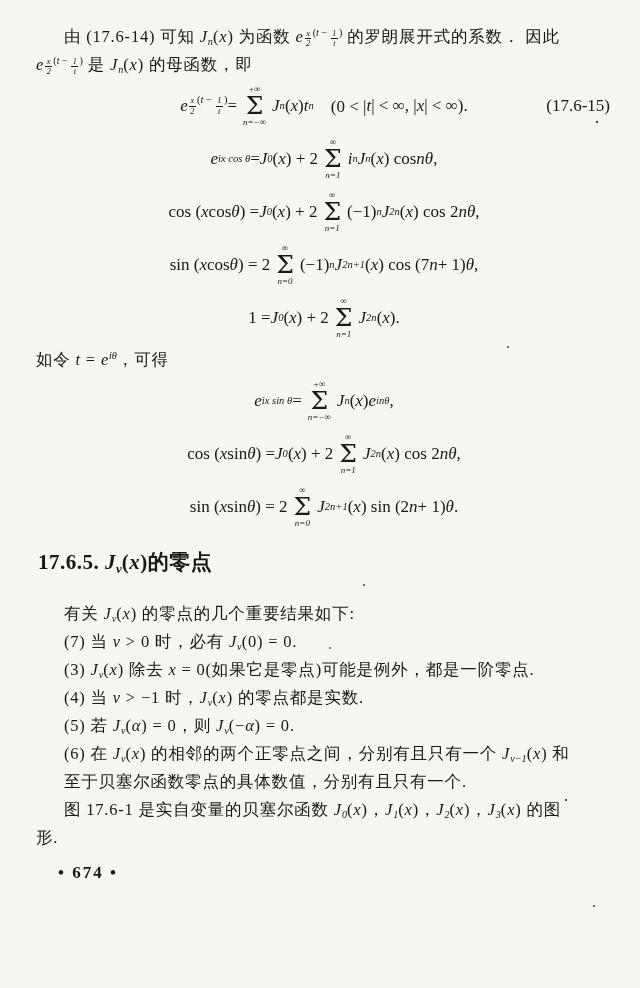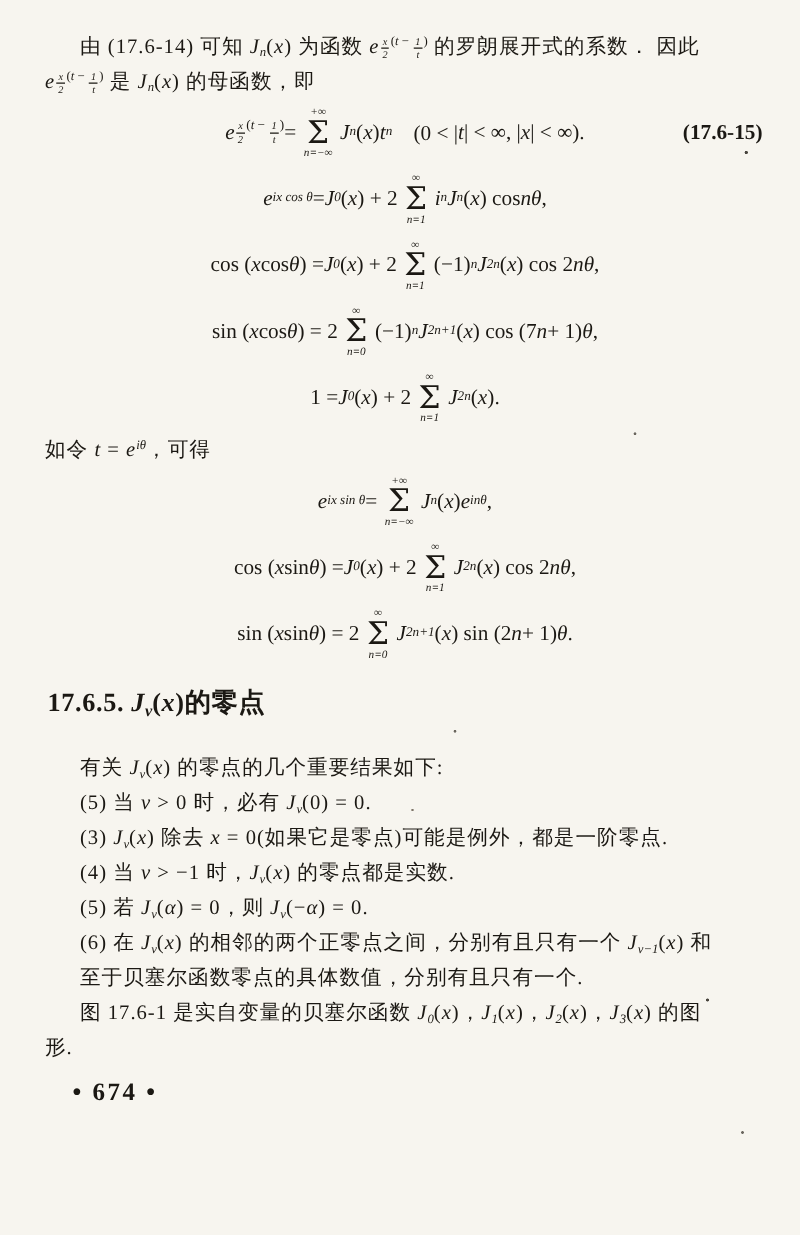--- a/index.html
+++ b/index.html
@@ -23,41 +23,41 @@
   }
   .ind{padding-left:28px;}
   .heading{
     font-size:21px;font-weight:700;letter-spacing:0.5px;
     margin:16px 0 24px 2px;white-space:nowrap;
   }
   .eq{
     position:relative;display:flex;justify-content:center;align-items:center;
     font-size:17px;margin:3px 0;white-space:nowrap;min-height:50px;
   }
-  .eqno{position:absolute;right:2px;top:50%;transform:translateY(-50%);font-weight:700;}
+  .eqno{position:absolute;right:2px;top:50%;transform:translateY(-50%);font-weight:400;}
   .t-it{font-style:italic;}
   .t-up{font-style:normal;}
   .t-sup{font-size:0.62em;vertical-align:0.55em;line-height:0;letter-spacing:0;}
   .t-sup.t-it{font-style:italic;}
   .t-sub{font-size:0.62em;vertical-align:-0.3em;line-height:0;letter-spacing:0;}
   .frac{
     display:inline-flex;flex-direction:column;align-items:center;
     font-size:0.62em;line-height:1.15;vertical-align:0.05em;margin:0 1px;font-style:italic;
   }
   .t-sup .frac{font-size:0.8em;}
   .fn{border-bottom:1px solid currentColor;padding:0 1.5px;}
   .fd{padding:0 1.5px;}
   .sum{
     display:inline-flex;flex-direction:column;align-items:center;
     line-height:1;vertical-align:-0.5em;margin:0 6px;font-style:normal;
   }
   .sum-hi,.sum-lo{font-size:9px;font-style:italic;letter-spacing:0;}
   .sum-sg{font-size:25px;line-height:0.95;font-family:"DejaVu Serif",serif;}
   .pageno{
-    font-size:20px;font-weight:700;letter-spacing:2px;
+    font-size:17px;font-weight:700;letter-spacing:2px;
     margin:12px 0 0 22px;white-space:nowrap;
   }
 </style>
 </head>
 <body>
 
 <div class="page">
   <div class="content" id="content">
       <div class="line ind"><span class="t-up">由 (17.6-14) 可知 </span><span class="t-it">J</span><span class="t-sub t-it">n</span><span class="t-up">(</span><span class="t-it">x</span><span class="t-up">) 为函数 </span><span class="t-it">e</span><span class="t-sup"><span class="frac">
             <span class="fn">x</span>
@@ -252,21 +252,21 @@
         <span class="t-up">(</span>
         <span class="t-it">x</span>
         <span class="t-up">) sin (2</span>
         <span class="t-it">n</span>
         <span class="t-up"> + 1)</span>
         <span class="t-it">θ</span>
         <span class="t-up">.</span>
       </div>
       <div class="heading"><span class="t-up">17.6.5. </span><span class="t-it">J</span><span class="t-sub t-it">ν</span><span class="t-up">(</span><span class="t-it">x</span><span class="t-up">)的零点</span></div>
       <div class="line ind"><span class="t-up">有关 </span><span class="t-it">J</span><span class="t-sub t-it">ν</span><span class="t-up">(</span><span class="t-it">x</span><span class="t-up">) 的零点的几个重要结果如下:</span></div>
-      <div class="line ind"><span class="t-up">(5) 当 </span><span class="t-it">ν</span><span class="t-up"> &gt; 0 时，必有 </span><span class="t-it">J</span><span class="t-sub t-it">ν</span><span class="t-up">(0) = 0.</span></div>
+      <div class="line ind"><span class="t-up">(7) 当 </span><span class="t-it">ν</span><span class="t-up"> &gt; 0 时，必有 </span><span class="t-it">J</span><span class="t-sub t-it">ν</span><span class="t-up">(0) = 0.</span></div>
       <div class="line ind"><span class="t-up">(3) </span><span class="t-it">J</span><span class="t-sub t-it">ν</span><span class="t-up">(</span><span class="t-it">x</span><span class="t-up">) 除去 </span><span class="t-it">x</span><span class="t-up"> = 0(如果它是零点)可能是例外，都是一阶零点.</span></div>
       <div class="line ind"><span class="t-up">(4) 当 </span><span class="t-it">ν</span><span class="t-up"> &gt; −1 时，</span><span class="t-it">J</span><span class="t-sub t-it">ν</span><span class="t-up">(</span><span class="t-it">x</span><span class="t-up">) 的零点都是实数.</span></div>
       <div class="line ind"><span class="t-up">(5) 若 </span><span class="t-it">J</span><span class="t-sub t-it">ν</span><span class="t-up">(</span><span class="t-it">α</span><span class="t-up">) = 0，则 </span><span class="t-it">J</span><span class="t-sub t-it">ν</span><span class="t-up">(−</span><span class="t-it">α</span><span class="t-up">) = 0.</span></div>
       <div class="line ind"><span class="t-up">(6) 在 </span><span class="t-it">J</span><span class="t-sub t-it">ν</span><span class="t-up">(</span><span class="t-it">x</span><span class="t-up">) 的相邻的两个正零点之间，分别有且只有一个 </span><span class="t-it">J</span><span class="t-sub t-it">ν−1</span><span class="t-up">(</span><span class="t-it">x</span><span class="t-up">) 和</span></div>
       <div class="line ind"><span class="t-up">至于贝塞尔函数零点的具体数值，分别有且只有一个.</span></div>
       <div class="line ind"><span class="t-up">图 17.6-1 是实自变量的贝塞尔函数 </span><span class="t-it">J</span><span class="t-sub t-it">0</span><span class="t-up">(</span><span class="t-it">x</span><span class="t-up">)，</span><span class="t-it">J</span><span class="t-sub t-it">1</span><span class="t-up">(</span><span class="t-it">x</span><span class="t-up">)，</span><span class="t-it">J</span><span class="t-sub t-it">2</span><span class="t-up">(</span><span class="t-it">x</span><span class="t-up">)，</span><span class="t-it">J</span><span class="t-sub t-it">3</span><span class="t-up">(</span><span class="t-it">x</span><span class="t-up">) 的图</span></div>
       <div class="line"><span class="t-up">形.</span></div>
       <div class="pageno">• 674 •</div>
     </div>
 </div>

